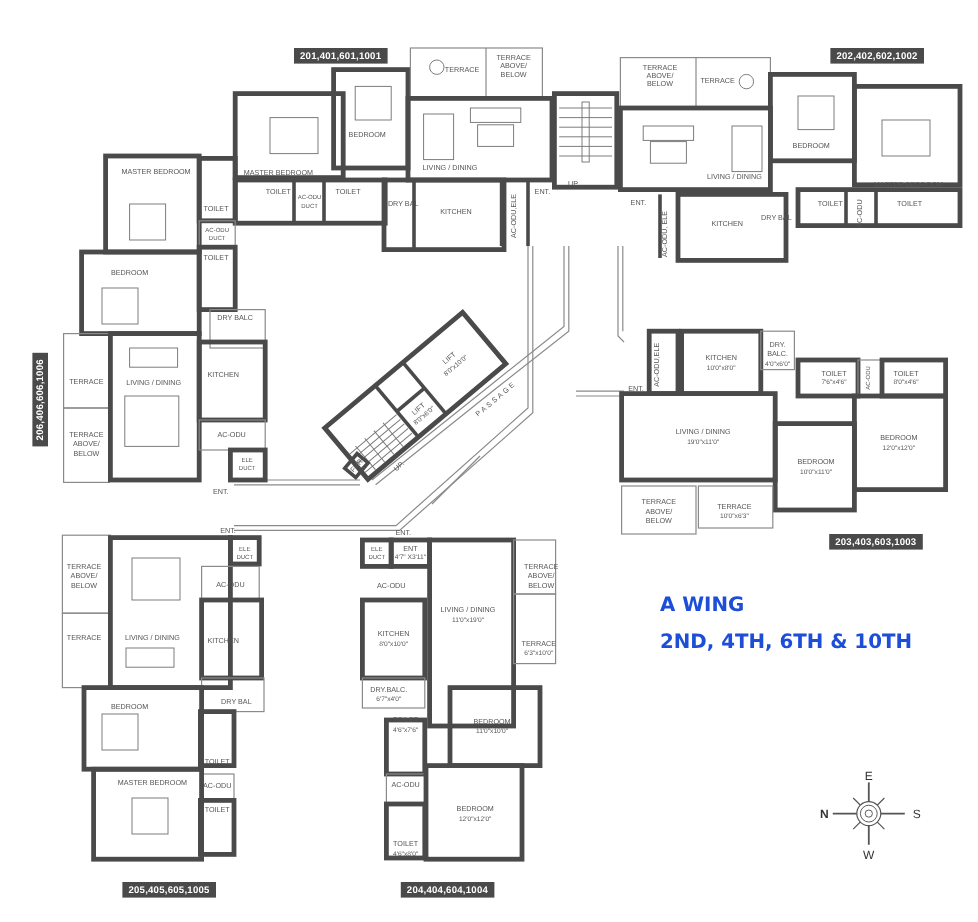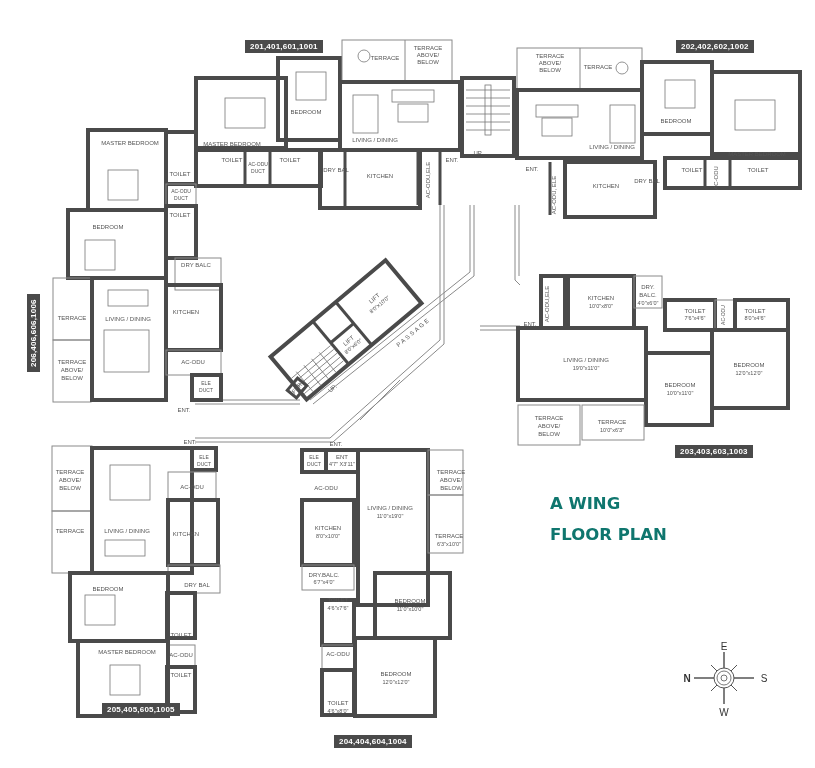--- a/index.html
+++ b/index.html
@@ -6,21 +6,21 @@
   body{width:815px;height:768px;position:relative;overflow:hidden;font-family:"Liberation Sans",sans-serif;color:#444;}
   #plan{position:absolute;left:0;top:0;width:815px;height:768px;}
   .lbl{font-family:"Liberation Sans",sans-serif;font-size:6px;fill:#555;text-anchor:middle;}
   .dim{font-family:"Liberation Sans",sans-serif;font-size:5.5px;fill:#555;text-anchor:middle;}
   .wall{fill:none;stroke:#4a4a4a;stroke-width:4;stroke-linejoin:miter;}
   .thin{fill:none;stroke:#8a8a8a;stroke-width:1;}
   .inner{fill:none;stroke:#4a4a4a;stroke-width:3;}
   .furn{fill:none;stroke:#777;stroke-width:0.8;}
   .tag{position:absolute;background:#4a4a4a;color:#fff;font-family:"Liberation Sans",sans-serif;font-weight:bold;font-size:8px;padding:2px 5px;letter-spacing:0.2px;white-space:nowrap;}
   .tag.vert{transform:rotate(-90deg);transform-origin:left top;}
-  #title-block{position:absolute;left:550px;top:488px;font-family:"DejaVu Sans",sans-serif;font-weight:bold;color:#0f766e;font-size:16.5px;line-height:31px;}
+  #title-block{position:absolute;left:550px;top:488px;font-family:"DejaVu Sans",sans-serif;font-weight:bold;color:#1d4ed8;font-size:16.5px;line-height:31px;}
   #compass{position:absolute;left:680px;top:640px;width:90px;height:80px;}
   .cl{font-family:"Liberation Sans",sans-serif;font-size:10px;fill:#333;text-anchor:middle;}
 </style>
 </head>
 <body>
 
 <svg id="plan" viewBox="0 0 815 768" xmlns="http://www.w3.org/2000/svg">
 
   <g>
     <polyline class="thin" points="195,400 300,400"></polyline>
@@ -290,29 +290,29 @@
     <text class="lbl" x="72" y="372">ABOVE/</text>
     <text class="lbl" x="72" y="380">BELOW</text>
     <text class="lbl" x="193" y="364">AC-ODU</text>
     <text class="lbl" x="206" y="385" style="font-size:5px">ELE</text>
     <text class="lbl" x="206" y="392" style="font-size:5px">DUCT</text>
     <text class="lbl" x="184" y="412">ENT.</text>
   </g>
 </svg>
 
 <div class="tag" style="left:245px;top:40px">201,401,601,1001</div>
-<div class="tag" style="left:676px;top:40px">202,402,602,1002</div>
-<div class="tag" style="left:675px;top:445px">203,403,603,1003</div>
+<div class="tag" style="left:692px;top:40px">202,402,602,1002</div>
+<div class="tag" style="left:691px;top:445px">203,403,603,1003</div>
 <div class="tag" style="left:334px;top:735px">204,404,604,1004</div>
-<div class="tag" style="left:102px;top:703px">205,405,605,1005</div>
+<div class="tag" style="left:102px;top:735px">205,405,605,1005</div>
 <div class="tag vert" style="left:27px;top:372px">206,406,606,1006</div>
 
 <div id="title-block">
   <div>A WING</div>
-  <div>FLOOR PLAN</div>
+  <div>2ND, 4TH, 6TH &amp; 10TH</div>
 </div>
 
 <svg id="compass" viewBox="0 0 90 80">
   <g transform="translate(44,38)" stroke="#555" fill="none">
     <line x1="-30" y1="0" x2="30" y2="0" stroke-width="1.5"></line>
     <line x1="0" y1="-26" x2="0" y2="26" stroke-width="1.5"></line>
     <line x1="-13" y1="-13" x2="13" y2="13" stroke-width="1"></line>
     <line x1="-13" y1="13" x2="13" y2="-13" stroke-width="1"></line>
     <circle r="10" fill="#fff" stroke-width="1"></circle>
     <circle r="7" stroke-width="0.8"></circle>

